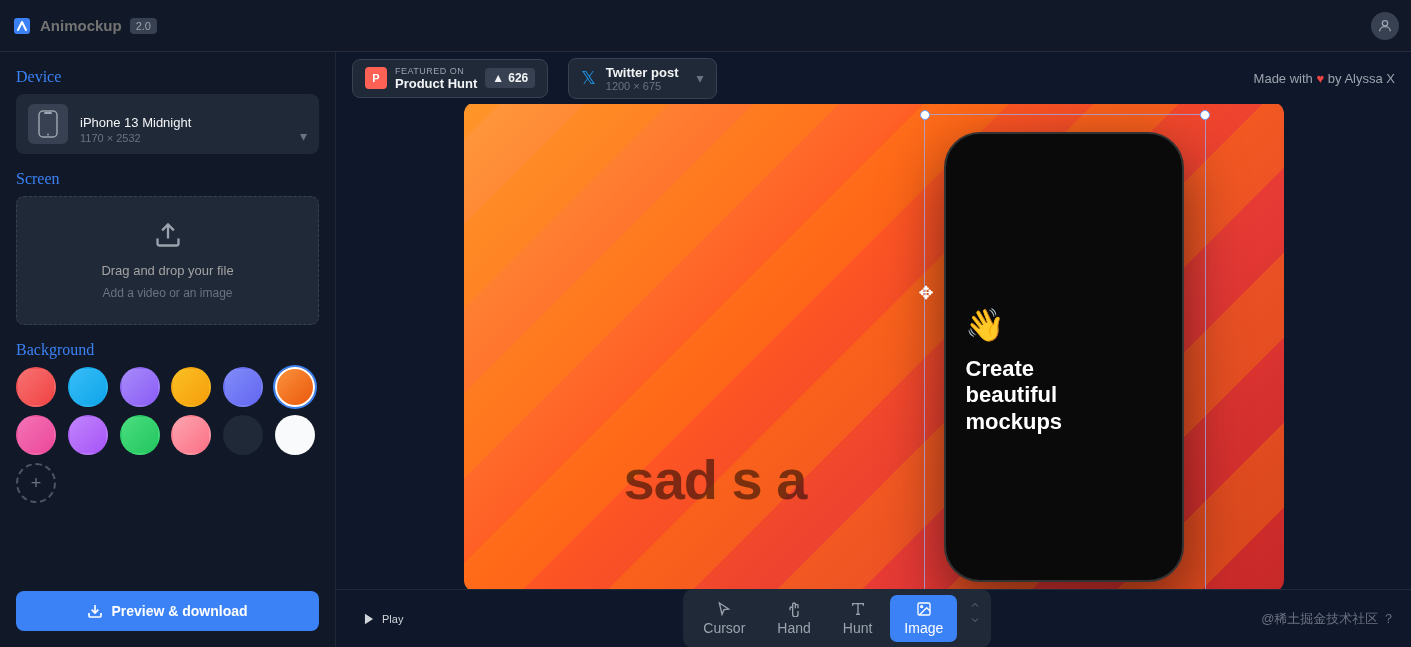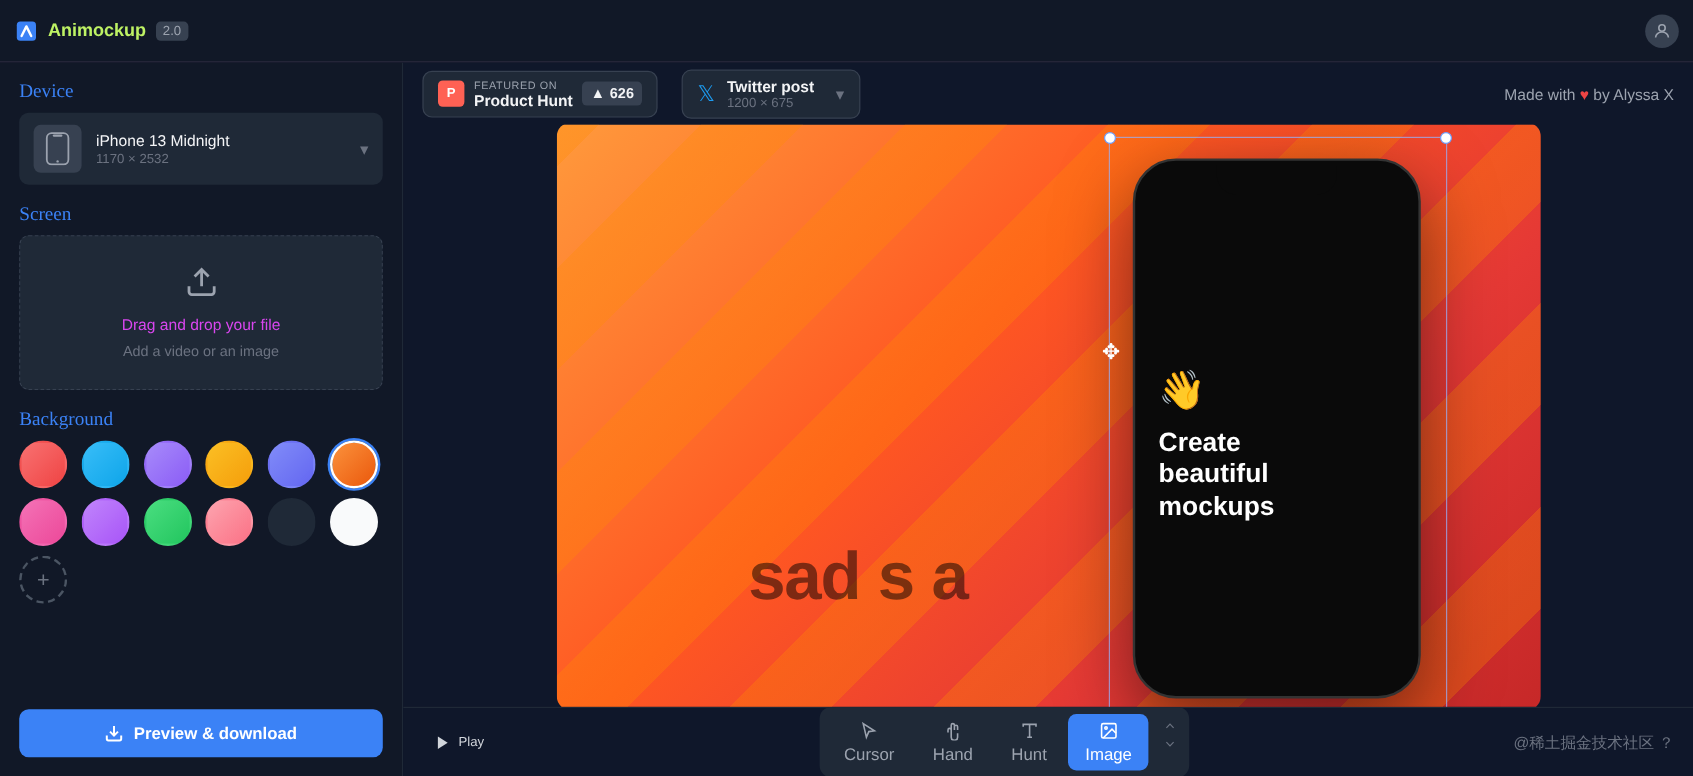--- a/index.html
+++ b/index.html
@@ -31,21 +31,21 @@
       gap: 8px;
       margin-right: 16px;
     }
     .logo-icon {
       width: 20px;
       height: 20px;
     }
     .logo-text {
       font-size: 15px;
       font-weight: 600;
-      color: #bef264;
+      color: #737373;
     }
     .version-badge {
       background: #374151;
       color: #9ca3af;
       font-size: 11px;
       padding: 2px 6px;
       border-radius: 4px;
     }
     .profile-icon {
       margin-left: auto;
@@ -84,21 +84,21 @@
       color: #3b82f6;
       font-weight: 500;
       text-transform: none;
       margin-bottom: 8px;
       font-family: Liberation Serif, serif;
     }
 
     
     .device-selector {
       display: flex;
-      align-items: center;
+      align-items: flex-end;
       gap: 12px;
       background: #1f2937;
       border-radius: 8px;
       padding: 10px 12px;
       cursor: pointer;
     }
     .device-thumbnail {
       width: 40px;
       height: 40px;
       background: #374151;
@@ -141,21 +141,21 @@
       gap: 8px;
       cursor: pointer;
       background: #1f2937;
     }
     .upload-icon {
       color: #9ca3af;
       font-size: 22px;
     }
     .upload-primary {
       font-size: 13px;
-      color: #d946ef;
+      color: #a3a3a3;
       font-weight: 500;
     }
     .upload-secondary {
       font-size: 12px;
       color: #6b7280;
     }
 
     
     .swatch-grid {
       display: grid;

